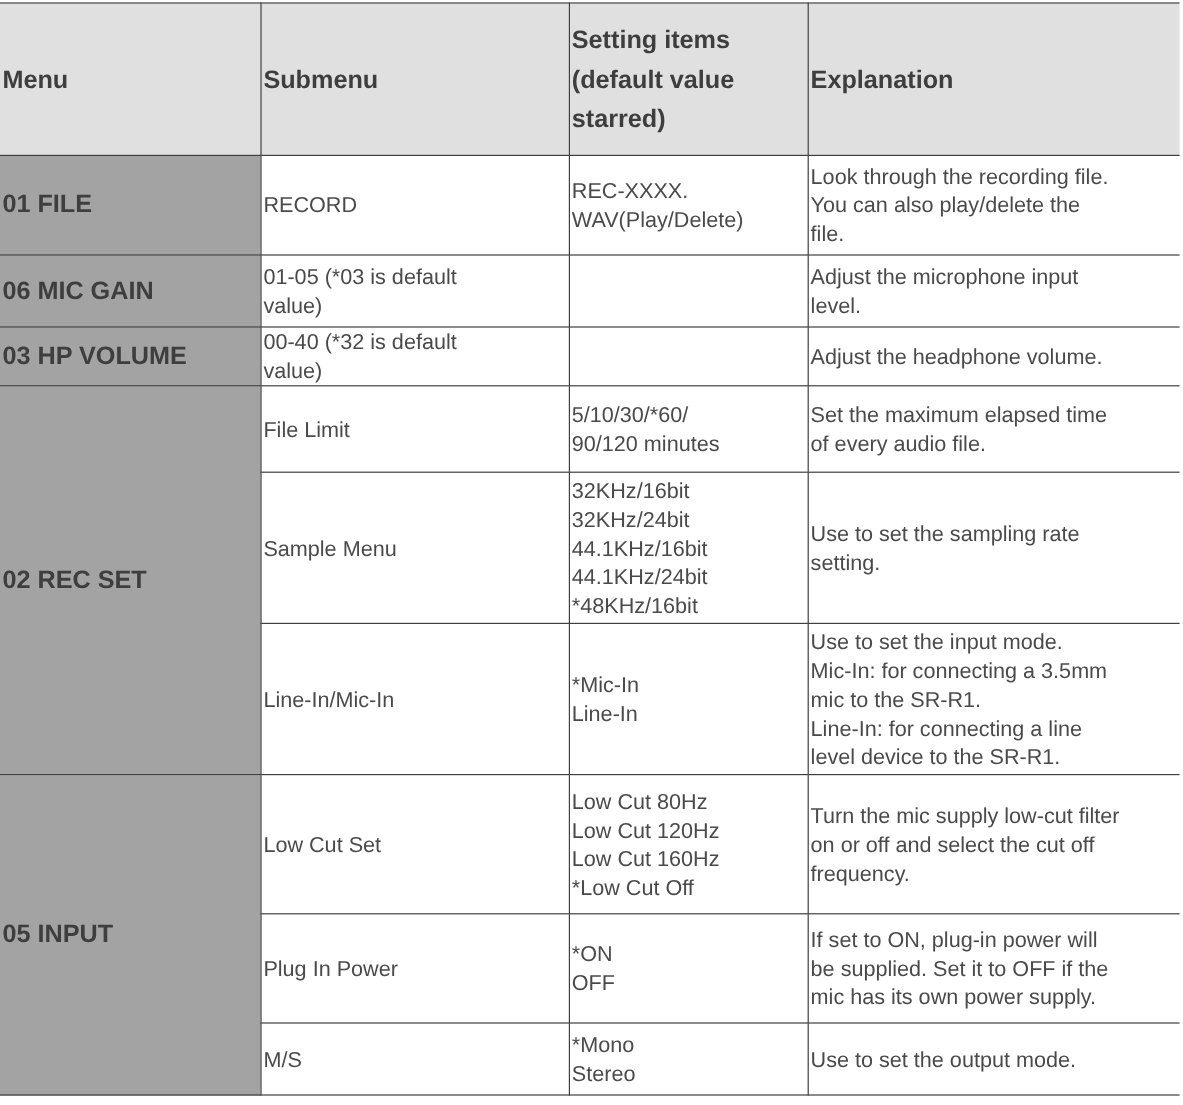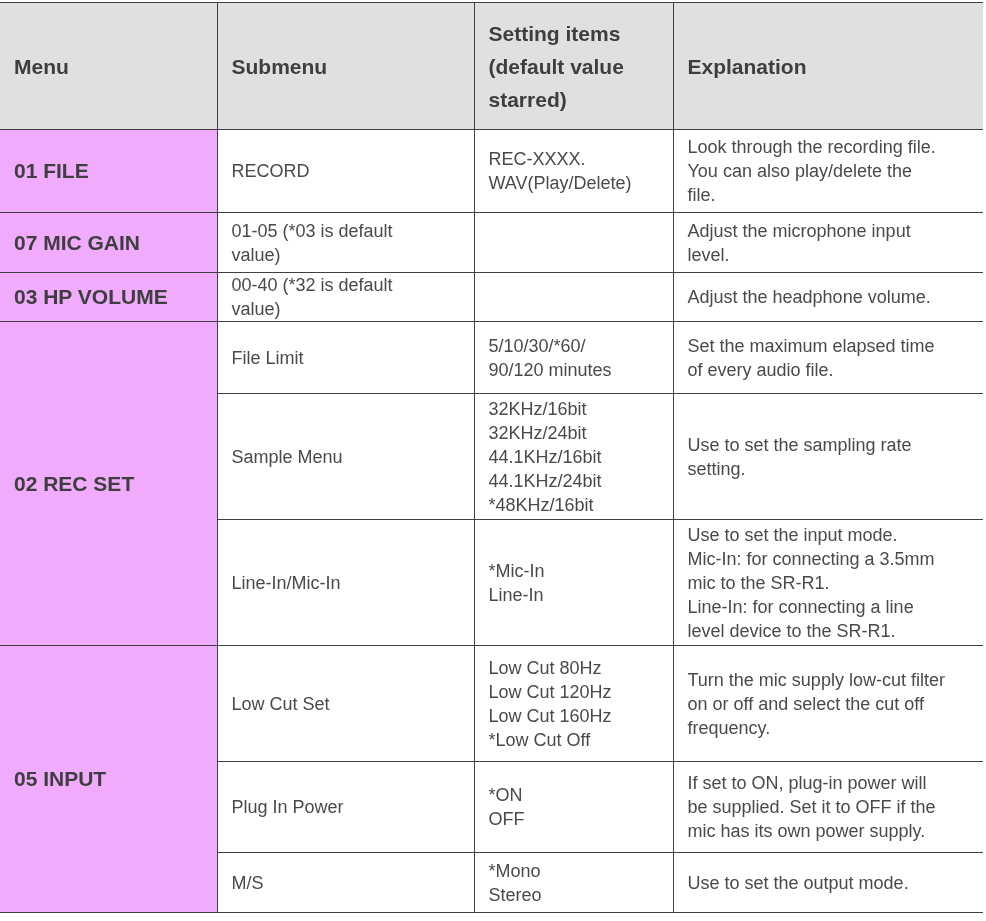--- a/index.html
+++ b/index.html
@@ -1,22 +1,22 @@
 <!DOCTYPE html>
 <html><head>
 <meta charset="utf-8">
 <style>
   html, body { margin:0; padding:0; background:#ffffff; }
   body { width:986px; height:921px; overflow:hidden; position:relative; font-family:"Liberation Sans", sans-serif; color:#3a3a3a; }
   table.menu { position:absolute; left:0; top:2px; border-collapse:collapse; table-layout:fixed; width:983px; }
-  table.menu td, table.menu th { border:1.5px solid #404040; vertical-align:middle; padding:0 0 0 14px; text-align:left; }
+  table.menu td, table.menu th { border:1.5px solid #404040; vertical-align:middle; padding:0 0 0 2px; text-align:left; }
   table.menu tr > :first-child { border-left:none; }
   table.menu tr > :last-child { border-right:none; }
   th { background:#e1e0e1; font-weight:bold; font-size:21px; color:#3e3e3e; line-height:33px; }
-  td.menu-cell { background:#f0abfc; font-weight:bold; font-size:21px; color:#3e3e3e; }
+  td.menu-cell { background:#a3a3a3; font-weight:bold; font-size:21px; color:#3e3e3e; }
   td.plain { font-size:18px; color:#4a4a4a; line-height:24px; }
   .lines span { display:block; }
   td.expl { padding-left:14px; padding-right:4px; }
 </style>
 </head>
 <body>
 
 <table class="menu">
   <colgroup>
     <col style="width:217px">
@@ -44,21 +44,21 @@
           <span>WAV(Play/Delete)</span>
     </td>
     <td class="plain lines expl">
       <span>Look through the recording file.</span>
           <span>You can also play/delete the</span>
           <span>file.</span>
     </td>
   </tr>
 
   <tr style="height:60px">
-    <td class="menu-cell">07 MIC GAIN</td>
+    <td class="menu-cell">06 MIC GAIN</td>
     <td class="plain lines">
       <span>01-05 (*03 is default</span>
           <span>value)</span>
     </td>
     <td class="plain"></td>
     <td class="plain lines expl">
       <span>Adjust the microphone input</span>
           <span>level.</span>
     </td>
   </tr>

